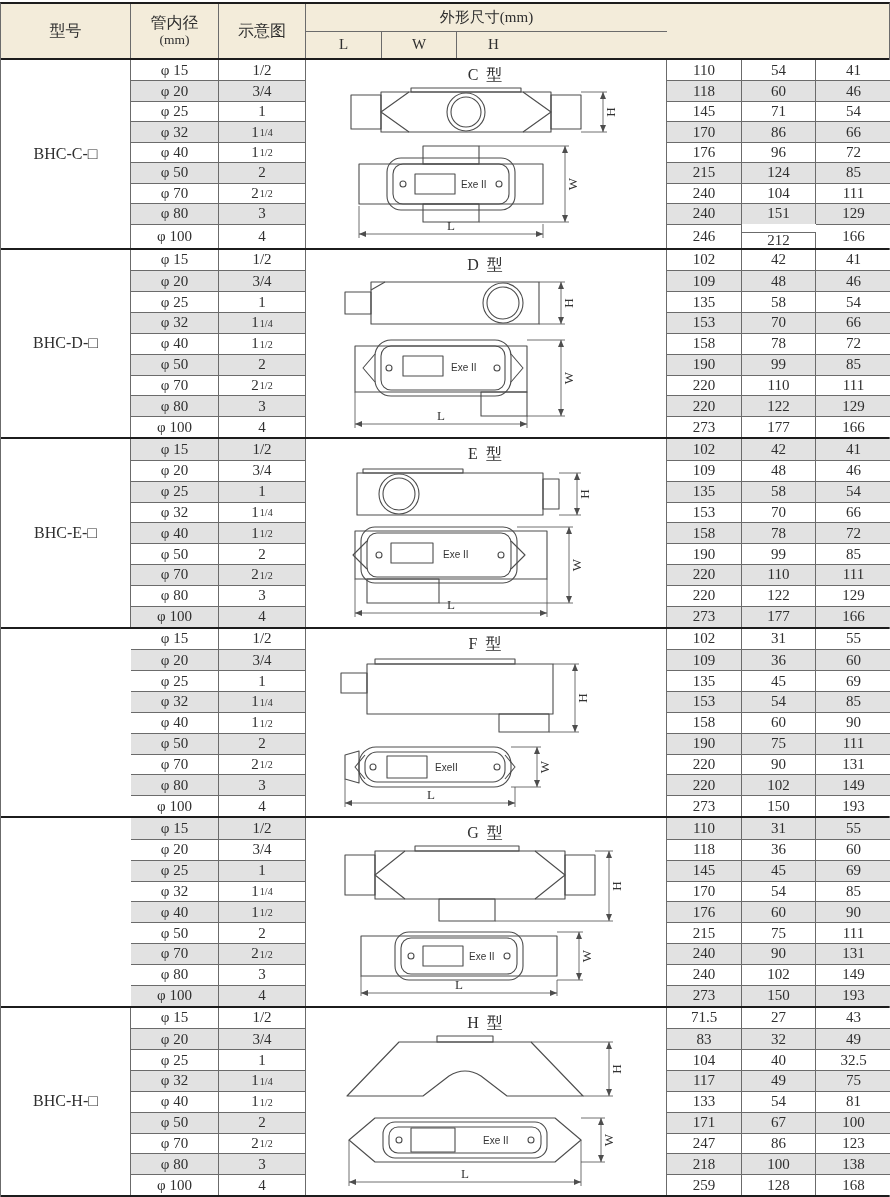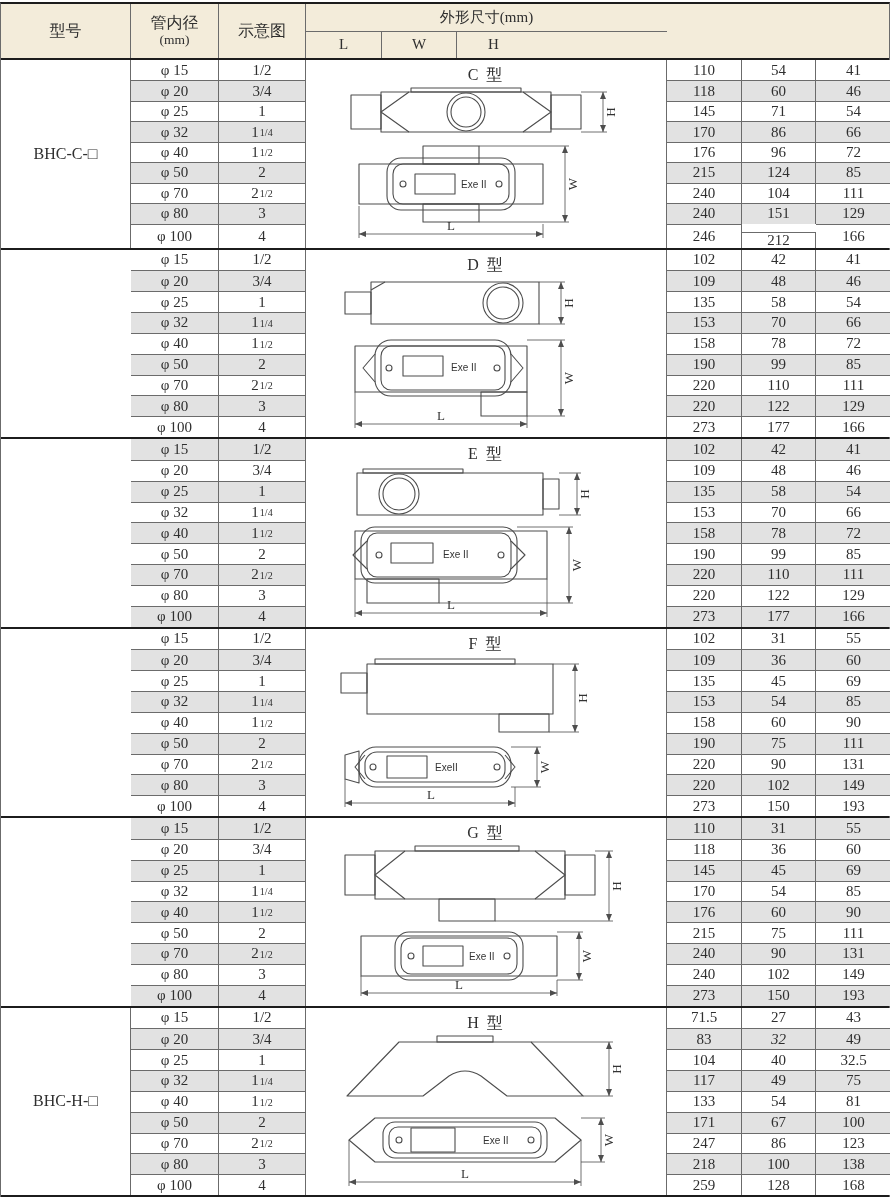--- a/index.html
+++ b/index.html
@@ -145,20 +145,21 @@
         <div class="cell col-w shaded rline" style="grid-area: 8 / 6;">151</div>
         <div class="cell col-h shaded rline" style="grid-area: 8 / 7;">129</div>
         <div class="cell col-d rline" style="grid-area: 9 / 2;">φ 100</div>
         <div class="cell col-g rline" style="grid-area: 9 / 3;">4</div>
         <div class="cell col-l rline" style="grid-area: 9 / 5;">246</div>
         <div class="cell col-w rline" style="grid-area: 9 / 6; margin-top: 8px;">212</div>
         <div class="cell col-h rline" style="grid-area: 9 / 7;">166</div>
       </div>
 
   <div class="section">
+    <div class="model-cell">BHC-D-□</div>
     <div class="diagram-cell">
       <div class="diagram-title">D 型</div>
       <svg width="350" height="158" viewBox="0 0 350 158">
         <rect class="ln" x="34" y="16" width="26" height="22"></rect>
         <rect class="ln" x="60" y="6" width="168" height="42"></rect>
         <line class="ln" x1="60" y1="14" x2="74" y2="6"></line>
         <circle class="ln" cx="192" cy="27" r="20"></circle>
         <circle class="ln" cx="192" cy="27" r="16"></circle>
         <line class="thin" x1="228" y1="6" x2="254" y2="6"></line>
             <line class="thin" x1="228" y1="48" x2="254" y2="48"></line>
@@ -231,20 +232,21 @@
         <div class="cell col-w shaded rline" style="grid-area: 8 / 6;">122</div>
         <div class="cell col-h shaded rline" style="grid-area: 8 / 7;">129</div>
         <div class="cell col-d rline" style="grid-area: 9 / 2;">φ 100</div>
         <div class="cell col-g rline" style="grid-area: 9 / 3;">4</div>
         <div class="cell col-l rline" style="grid-area: 9 / 5;">273</div>
         <div class="cell col-w rline" style="grid-area: 9 / 6;">177</div>
         <div class="cell col-h rline" style="grid-area: 9 / 7;">166</div>
       </div>
 
   <div class="section">
+    <div class="model-cell">BHC-E-□</div>
     <div class="diagram-cell">
       <div class="diagram-title">E 型</div>
       <svg width="350" height="158" viewBox="0 0 350 158">
         <rect class="ln" x="52" y="4" width="100" height="4"></rect>
         <rect class="ln" x="46" y="8" width="186" height="42"></rect>
         <circle class="ln" cx="88" cy="29" r="20"></circle>
         <circle class="ln" cx="88" cy="29" r="16"></circle>
         <rect class="ln" x="232" y="14" width="16" height="30"></rect>
         <line class="thin" x1="248" y1="8" x2="270" y2="8"></line>
             <line class="thin" x1="248" y1="50" x2="270" y2="50"></line>
@@ -527,21 +529,21 @@
       </svg>
     </div>
   <div class="cell col-d" style="grid-area: 1 / 2;">φ 15</div>
         <div class="cell col-g" style="grid-area: 1 / 3;">1/2</div>
         <div class="cell col-l" style="grid-area: 1 / 5;">71.5</div>
         <div class="cell col-w" style="grid-area: 1 / 6;">27</div>
         <div class="cell col-h" style="grid-area: 1 / 7;">43</div>
         <div class="cell col-d shaded rline" style="grid-area: 2 / 2;">φ 20</div>
         <div class="cell col-g shaded rline" style="grid-area: 2 / 3;">3/4</div>
         <div class="cell col-l shaded rline" style="grid-area: 2 / 5;">83</div>
-        <div class="cell col-w shaded rline" style="grid-area: 2 / 6; font-style: italic;">32</div>
+        <div class="cell col-w shaded rline" style="grid-area: 2 / 6;">32</div>
         <div class="cell col-h shaded rline" style="grid-area: 2 / 7;">49</div>
         <div class="cell col-d rline" style="grid-area: 3 / 2;">φ 25</div>
         <div class="cell col-g rline" style="grid-area: 3 / 3;">1</div>
         <div class="cell col-l rline" style="grid-area: 3 / 5;">104</div>
         <div class="cell col-w rline" style="grid-area: 3 / 6;">40</div>
         <div class="cell col-h rline" style="grid-area: 3 / 7;">32.5</div>
         <div class="cell col-d shaded rline" style="grid-area: 4 / 2;">φ 32</div>
         <div class="cell col-g shaded rline" style="grid-area: 4 / 3;">1<span class="frac">1/4</span></div>
         <div class="cell col-l shaded rline" style="grid-area: 4 / 5;">117</div>
         <div class="cell col-w shaded rline" style="grid-area: 4 / 6;">49</div>

